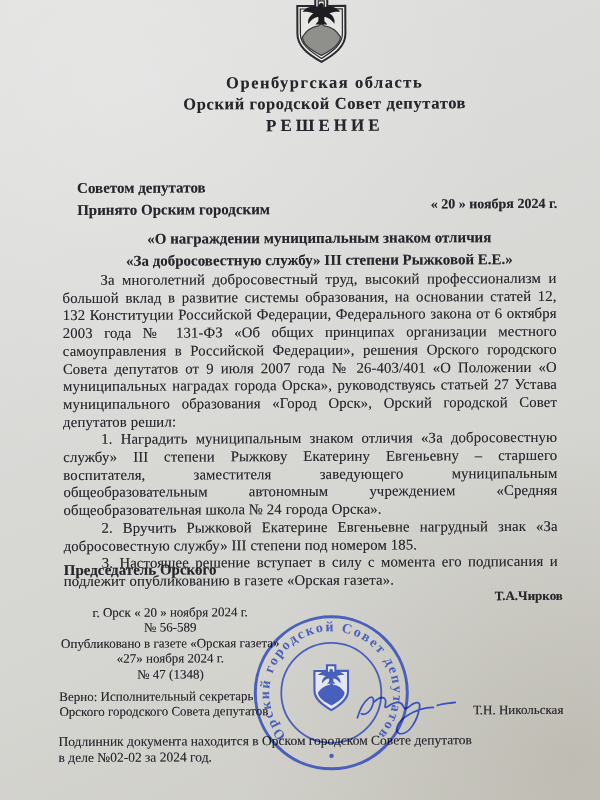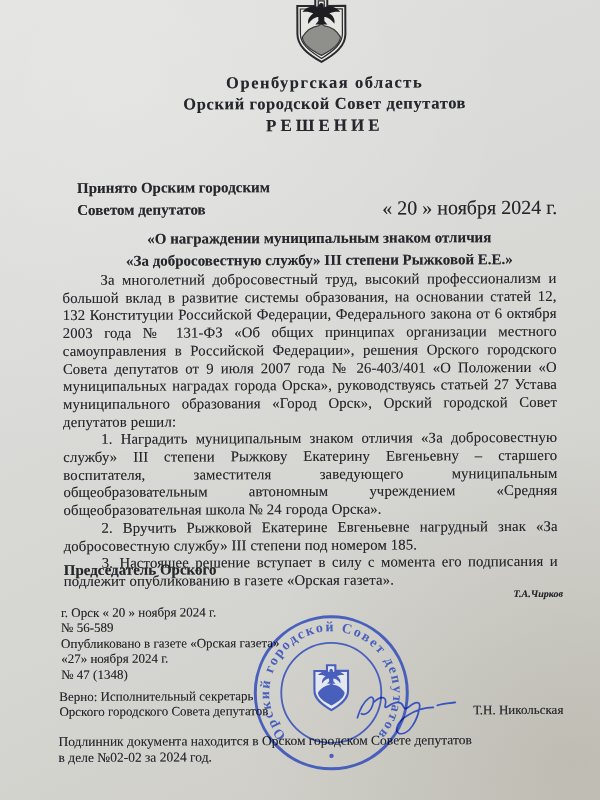--- a/index.html
+++ b/index.html
@@ -15,27 +15,27 @@
     color:#26272c;
   }
   .content{position:absolute;inset:0;transform:rotate(-0.25deg);}
   .txt{ text-shadow:0 0 0.6px rgba(40,41,48,0.45); }
   .coat{position:absolute;left:291px;top:-4px;width:64px;height:70px;}
   .org-block{position:absolute;left:52px;right:0;top:72px;text-align:center;line-height:21px;}
   .org-region{font-size:16.5px;font-weight:bold;letter-spacing:1.5px;}
   .org-council{font-size:16.5px;font-weight:bold;letter-spacing:0.6px;}
   .org-doctype{font-size:17px;font-weight:bold;letter-spacing:4px;margin-top:1px;}
   .adopted{position:absolute;left:78px;top:176px;font-size:15px;font-weight:bold;line-height:22px;}
-  .adoption-date{position:absolute;right:42px;top:197px;font-size:20px;font-weight:normal;}
+  .adoption-date{position:absolute;right:42px;top:197px;font-size:14px;font-weight:bold;}
   .doc-title{position:absolute;left:50px;right:10px;top:227px;text-align:center;font-size:15px;font-weight:bold;line-height:22px;}
   .body-text{position:absolute;left:63px;width:494px;top:271px;font-size:14.8px;line-height:17.7px;text-align:justify;letter-spacing:0.1px;}
   .body-text p{margin:0;text-indent:38px;}
   .sign-block{position:absolute;left:63px;top:558px;font-size:15px;font-weight:bold;line-height:22px;}
-  .sign-name{position:absolute;right:38px;top:589px;font-size:10px;font-weight:bold;font-style:italic;}
-  .issue-block{position:absolute;left:60px;top:604px;font-size:13px;line-height:15.4px;}
+  .sign-name{position:absolute;right:38px;top:589px;font-size:13px;font-weight:bold;}
+  .issue-block{position:absolute;left:60px;top:604px;font-size:13px;line-height:15.4px;text-align:center;}
   .issue-block div{margin:0;}
   .cert-block{position:absolute;left:58px;top:689px;font-size:13px;line-height:14.8px;}
   .cert-name{position:absolute;right:38px;top:703px;font-size:13px;}
   .orig-block{position:absolute;left:57px;top:733px;font-size:13.5px;line-height:16px;}
   .stamp{position:absolute;left:245px;top:608px;width:170px;height:170px;mix-blend-mode:multiply;opacity:0.92;}
   .signature{position:absolute;left:352px;top:688px;width:130px;height:56px;mix-blend-mode:multiply;opacity:0.95;}
 </style>
 </head>
 <body>
 
@@ -50,22 +50,22 @@
       <path d="M27.6,9.4 L25.4,10.4 L27.6,11.4 Z" fill="#1d1d22"></path>
     </svg>
 
     <div class="org-block txt">
       <div class="org-region">Оренбургская область</div>
       <div class="org-council">Орский городской Совет депутатов</div>
       <div class="org-doctype">РЕШЕНИЕ</div>
     </div>
 
     <div class="adopted txt">
+      <div>Советом депутатов</div>
       <div>Принято Орским городским</div>
-      <div>Советом депутатов</div>
     </div>
     <div class="adoption-date txt">« 20 » ноября 2024 г.</div>
 
     <div class="doc-title txt">
       <div>«О награждении муниципальным знаком отличия</div>
       <div>«За добросовестную службу» III степени Рыжковой Е.Е.»</div>
     </div>
 
     <div class="body-text txt">
       <p>За многолетний добросовестный труд, высокий профессионализм и большой вклад в развитие системы образования, на основании статей 12, 132 Конституции Российской Федерации, Федерального закона от 6 октября 2003 года № 131-ФЗ «Об общих принципах организации местного самоуправления в Российской Федерации», решения Орского городского Совета депутатов от 9 июля 2007 года № 26-403/401 «О Положении «О муниципальных наградах города Орска», руководствуясь статьей 27 Устава муниципального образования «Город Орск», Орский городской Совет депутатов решил:</p>

